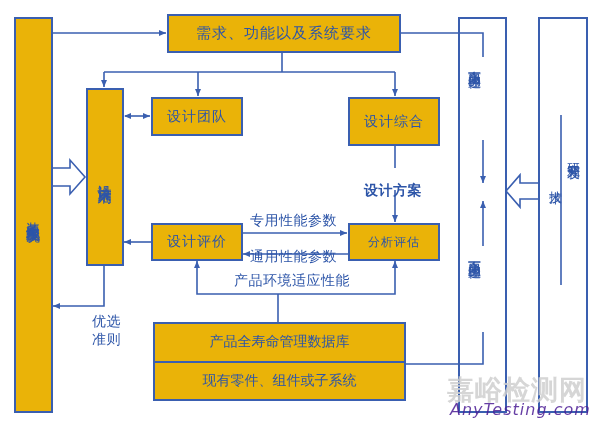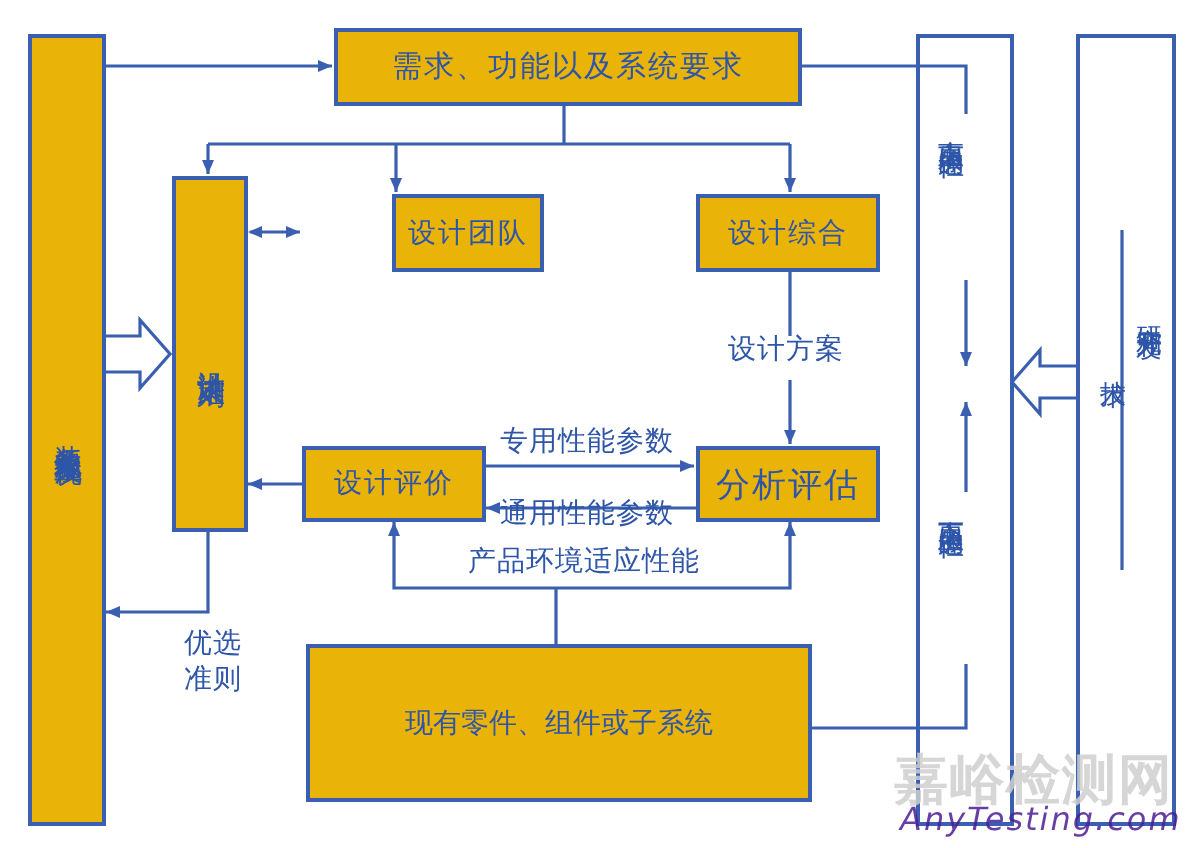--- a/index.html
+++ b/index.html
@@ -74,55 +74,56 @@
 </div>
 
 <div class="box center" style="left:167px; top:14px; width:234px; height:39px;">
   <span style="font-size:15px; letter-spacing:1px;">需求、功能以及系统要求</span>
 </div>
 
 <div class="box center" style="left:86px; top:88px; width:38px; height:178px;">
   <span class="vtext">设计决策准则</span>
 </div>
 
-<div class="box center" style="left:151px; top:97px; width:76px; height:39px;margin-left:45px;">
+<div class="box center" style="left:151px; top:97px; width:92px; height:39px;">
   <span style="font-size:14px; letter-spacing:1px;">设计团队</span>
 </div>
 
-<div class="box center" style="left:348px; top:97px; width:92px; height:39px;">
+<div class="box center" style="left:348px; top:97px; width:92px; height:49px;">
   <span style="font-size:14px; letter-spacing:1px;">设计综合</span>
 </div>
 
 <div class="box center" style="left:151px; top:223px; width:92px; height:38px;justify-content:center;">
   <span style="font-size:14px; letter-spacing:1px;">设计评价</span>
 </div>
 
 <div class="box center" style="left:348px; top:223px; width:92px; height:38px;">
-  <span style="font-size:17px; letter-spacing:1px;">分析评估</span>
+  <span style="font-size:12px; letter-spacing:1px;">分析评估</span>
 </div>
 
 <div class="box" style="left:153px; top:322px; width:253px; height:79px; display:flex; flex-direction:column;">
+  <div class="row" style="flex:1;">产品全寿命管理数据库</div>
   <div class="row" style="flex:1;">现有零件、组件或子系统</div>
 </div>
 
 <div class="box" style="left:458px; top:17px; width:49px; height:396px; background:transparent;">
 </div>
 <div style="position:absolute; left:466px; top:60px; width:36px; height:78px;">
   <span class="vtext" style="display:block; height:78px; font-size:13px; writing-mode:vertical-rl; line-height:17px;">自上而下的途径</span>
 </div>
 <div style="position:absolute; left:466px; top:250px; width:36px; height:78px;">
   <span class="vtext" style="display:block; height:78px; font-size:13px; writing-mode:vertical-rl; line-height:17px;">自下而上的途径</span>
 </div>
 
 <div class="box" style="left:538px; top:17px; width:50px; height:396px; background:transparent;">
 </div>
 <span class="vtext" style="position:absolute; left:564px; top:153px; font-size:13px;">研究和开发</span>
 <span class="vtext" style="position:absolute; left:546px; top:180px; font-size:13px;">技术</span>
 
-<span class="lbl" style="left:364px; top:166px;">设计方案</span>
+<span class="lbl" style="left:364px; top:182px;font-weight:bold;">设计方案</span>
 <span class="lbl" style="left:250px; top:212px;text-align:right;">专用性能参数</span>
 <span class="lbl" style="left:250px; top:236px;margin-top:12px;">通用性能参数</span>
 <span class="lbl" style="left:234px; top:272px;">产品环境适应性能</span>
 <span class="lbl" style="left:92px; top:313px;">优选</span>
 <span class="lbl" style="left:92px; top:331px;">准则</span>
 
 <span class="wm1">嘉峪检测网</span>
 <span class="wm2">AnyTesting.com</span>
 
 </body></html>

